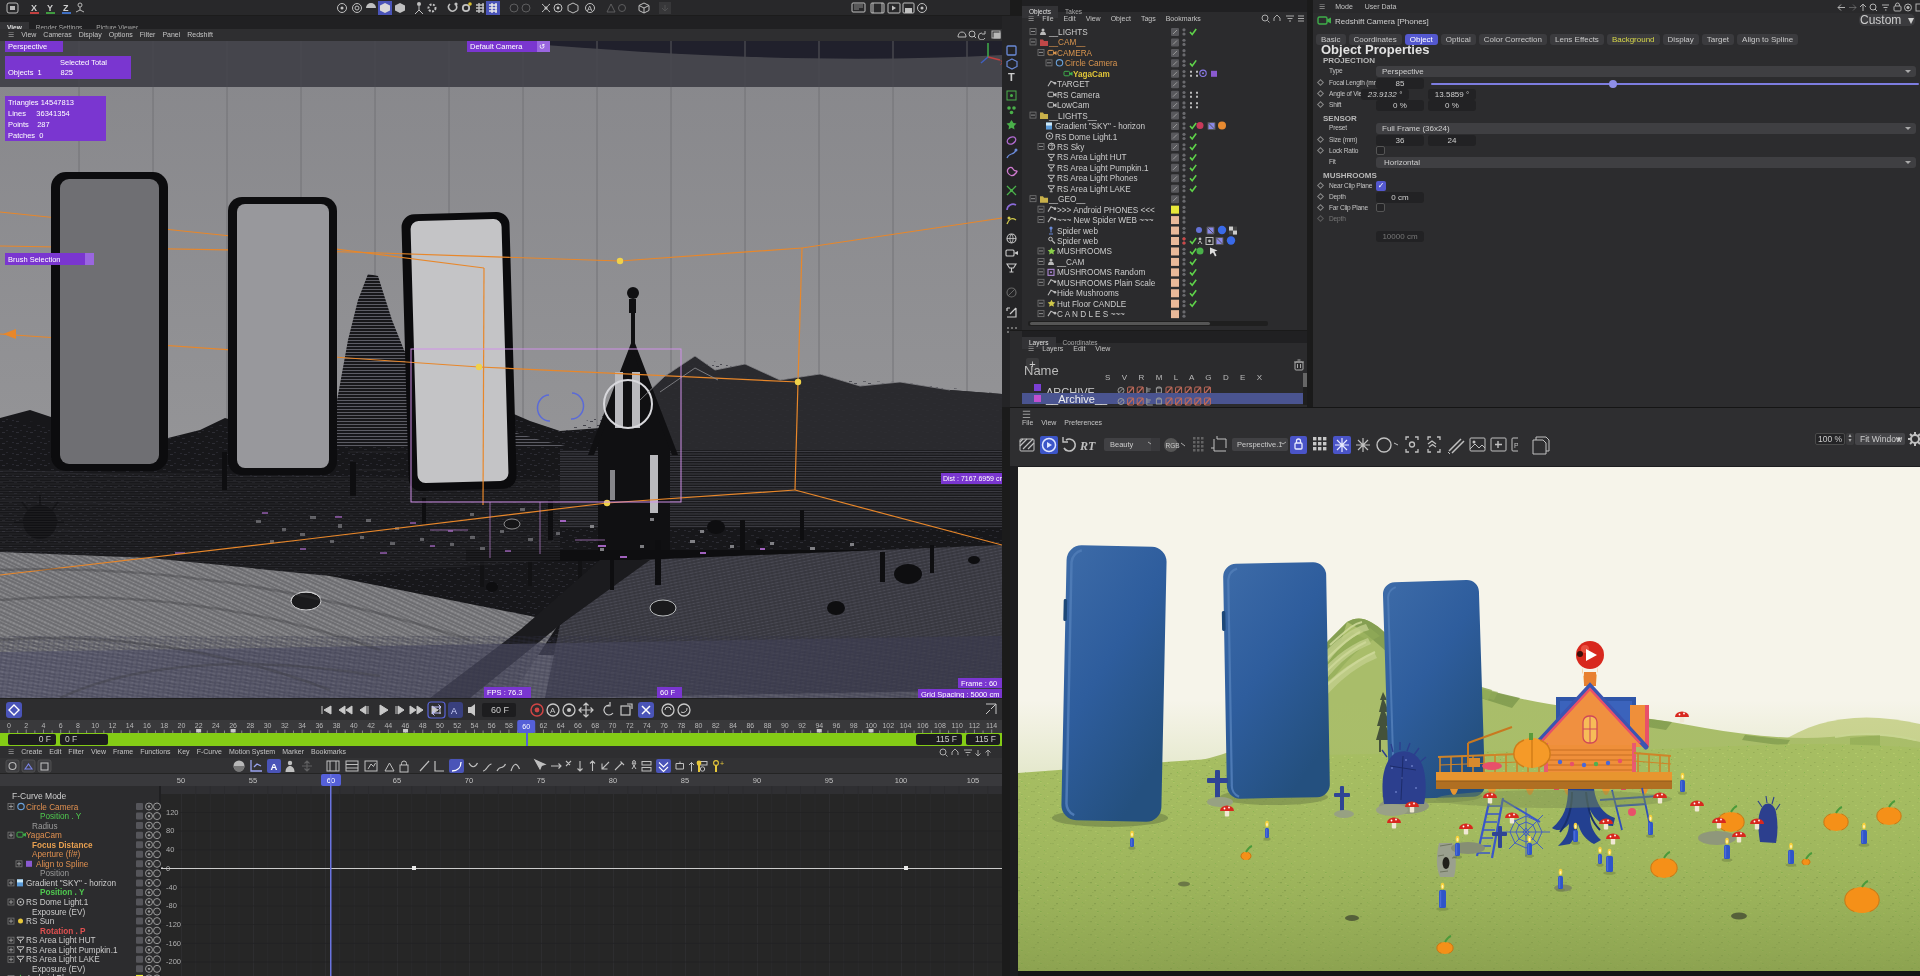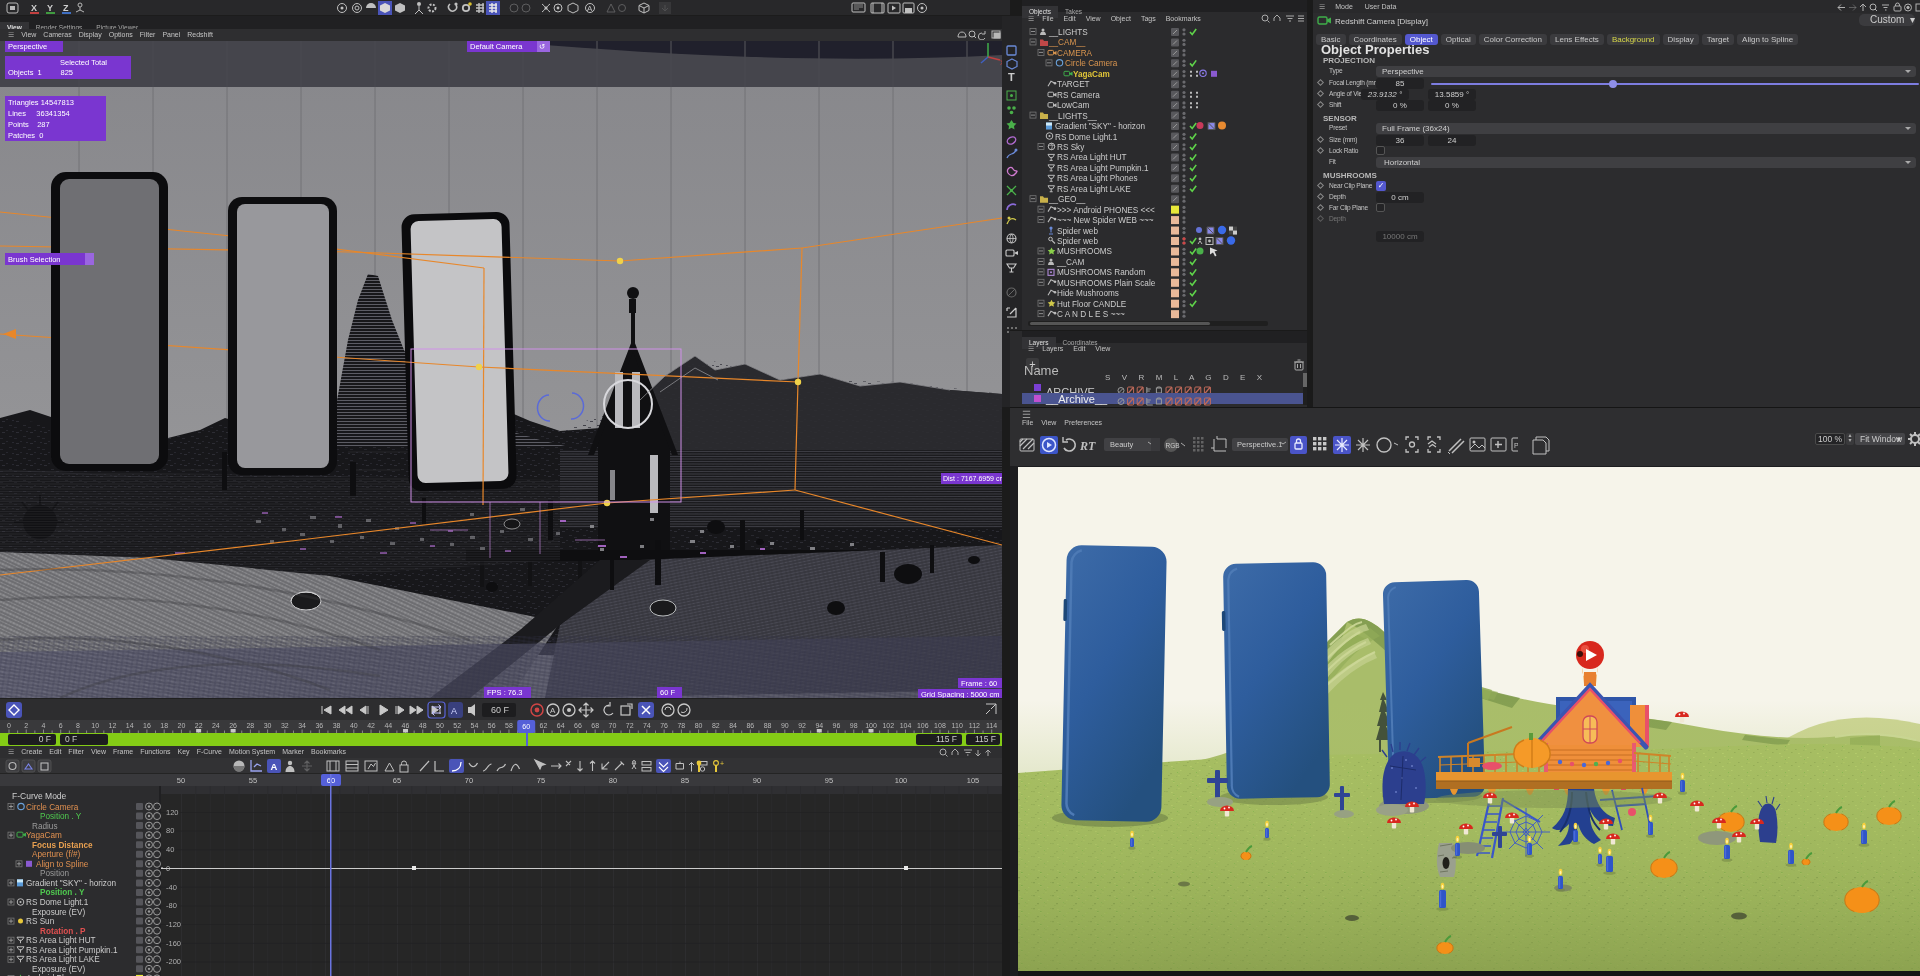--- a/index.html
+++ b/index.html
@@ -1332,22 +1332,22 @@
         <path d="M58.5 4V3a2 2 0 0 1 4 0v1"></path>
         <circle cx="71" cy="5.5" r="3.5"></circle>
         <circle cx="71" cy="5.5" r="1.2" fill="#b0b0b0"></circle>
         <rect x="79" y="2" width="7" height="7"></rect>
         <path d="M83 5l3-3"></path>
     </svg>
     <svg class="abs" style="left:4px;top:15px;" width="16" height="11">
         <rect x="1" y="2" width="9" height="7" rx="1.5" fill="none" stroke="#3fae4a" stroke-width="1.4"></rect>
         <path d="M10 4.5l4-2v6l-4-2z" fill="#3fae4a"></path>
       </svg>
-    <div class="abs" style="left:22px;top:17px;font-size:8px;color:#cfcfcf;">Redshift Camera [Display]</div>
-    <div class="abs" style="left:546px;top:14px;width:56px;height:12px;background:#3b3b3e;border-radius:5px;font-size:10px;color:#ccc;text-align:right;line-height:12px;">Custom &nbsp;▾</div>
+    <div class="abs" style="left:22px;top:17px;font-size:8px;color:#cfcfcf;">Redshift Camera [Phones]</div>
+    <div class="abs" style="left:546px;top:14px;width:56px;height:12px;background:#3b3b3e;border-radius:5px;font-size:12px;color:#ccc;text-align:center;line-height:12px;">Custom &nbsp;▾</div>
     <div class="abs" style="left:3px;top:28px;width:606px;white-space:nowrap;">
       <span class="atab">Basic</span><span class="atab">Coordinates</span><span class="atab" style="background:#5458cf;color:#fff;">Object</span><span class="atab">Optical</span><span class="atab">Color Correction</span><span class="atab">Lens Effects</span><span class="atab" style="color:#d6d648;">Background</span><span class="atab">Display</span><span class="atab">Target</span><span class="atab">Align to Spline</span>
     </div>
     <div class="abs" style="left:8px;top:42px;font-size:13px;font-weight:bold;color:#e2e2e2;">Object Properties</div>
     <div class="sech" style="left:10px;top:56px;">PROJECTION</div>
     <div class="alabel" style="left:16px;top:67px;">Type</div>
     <div class="dd" style="left:63px;top:66px;width:540px;">Perspective</div>
     <div class="dia" style="left:5px;top:80px;"></div>
       <div class="alabel" style="left:16px;top:79px;">Focal Length (mm)</div>
     <div class="fld" style="left:63px;top:78px;width:48px;">85</div>

